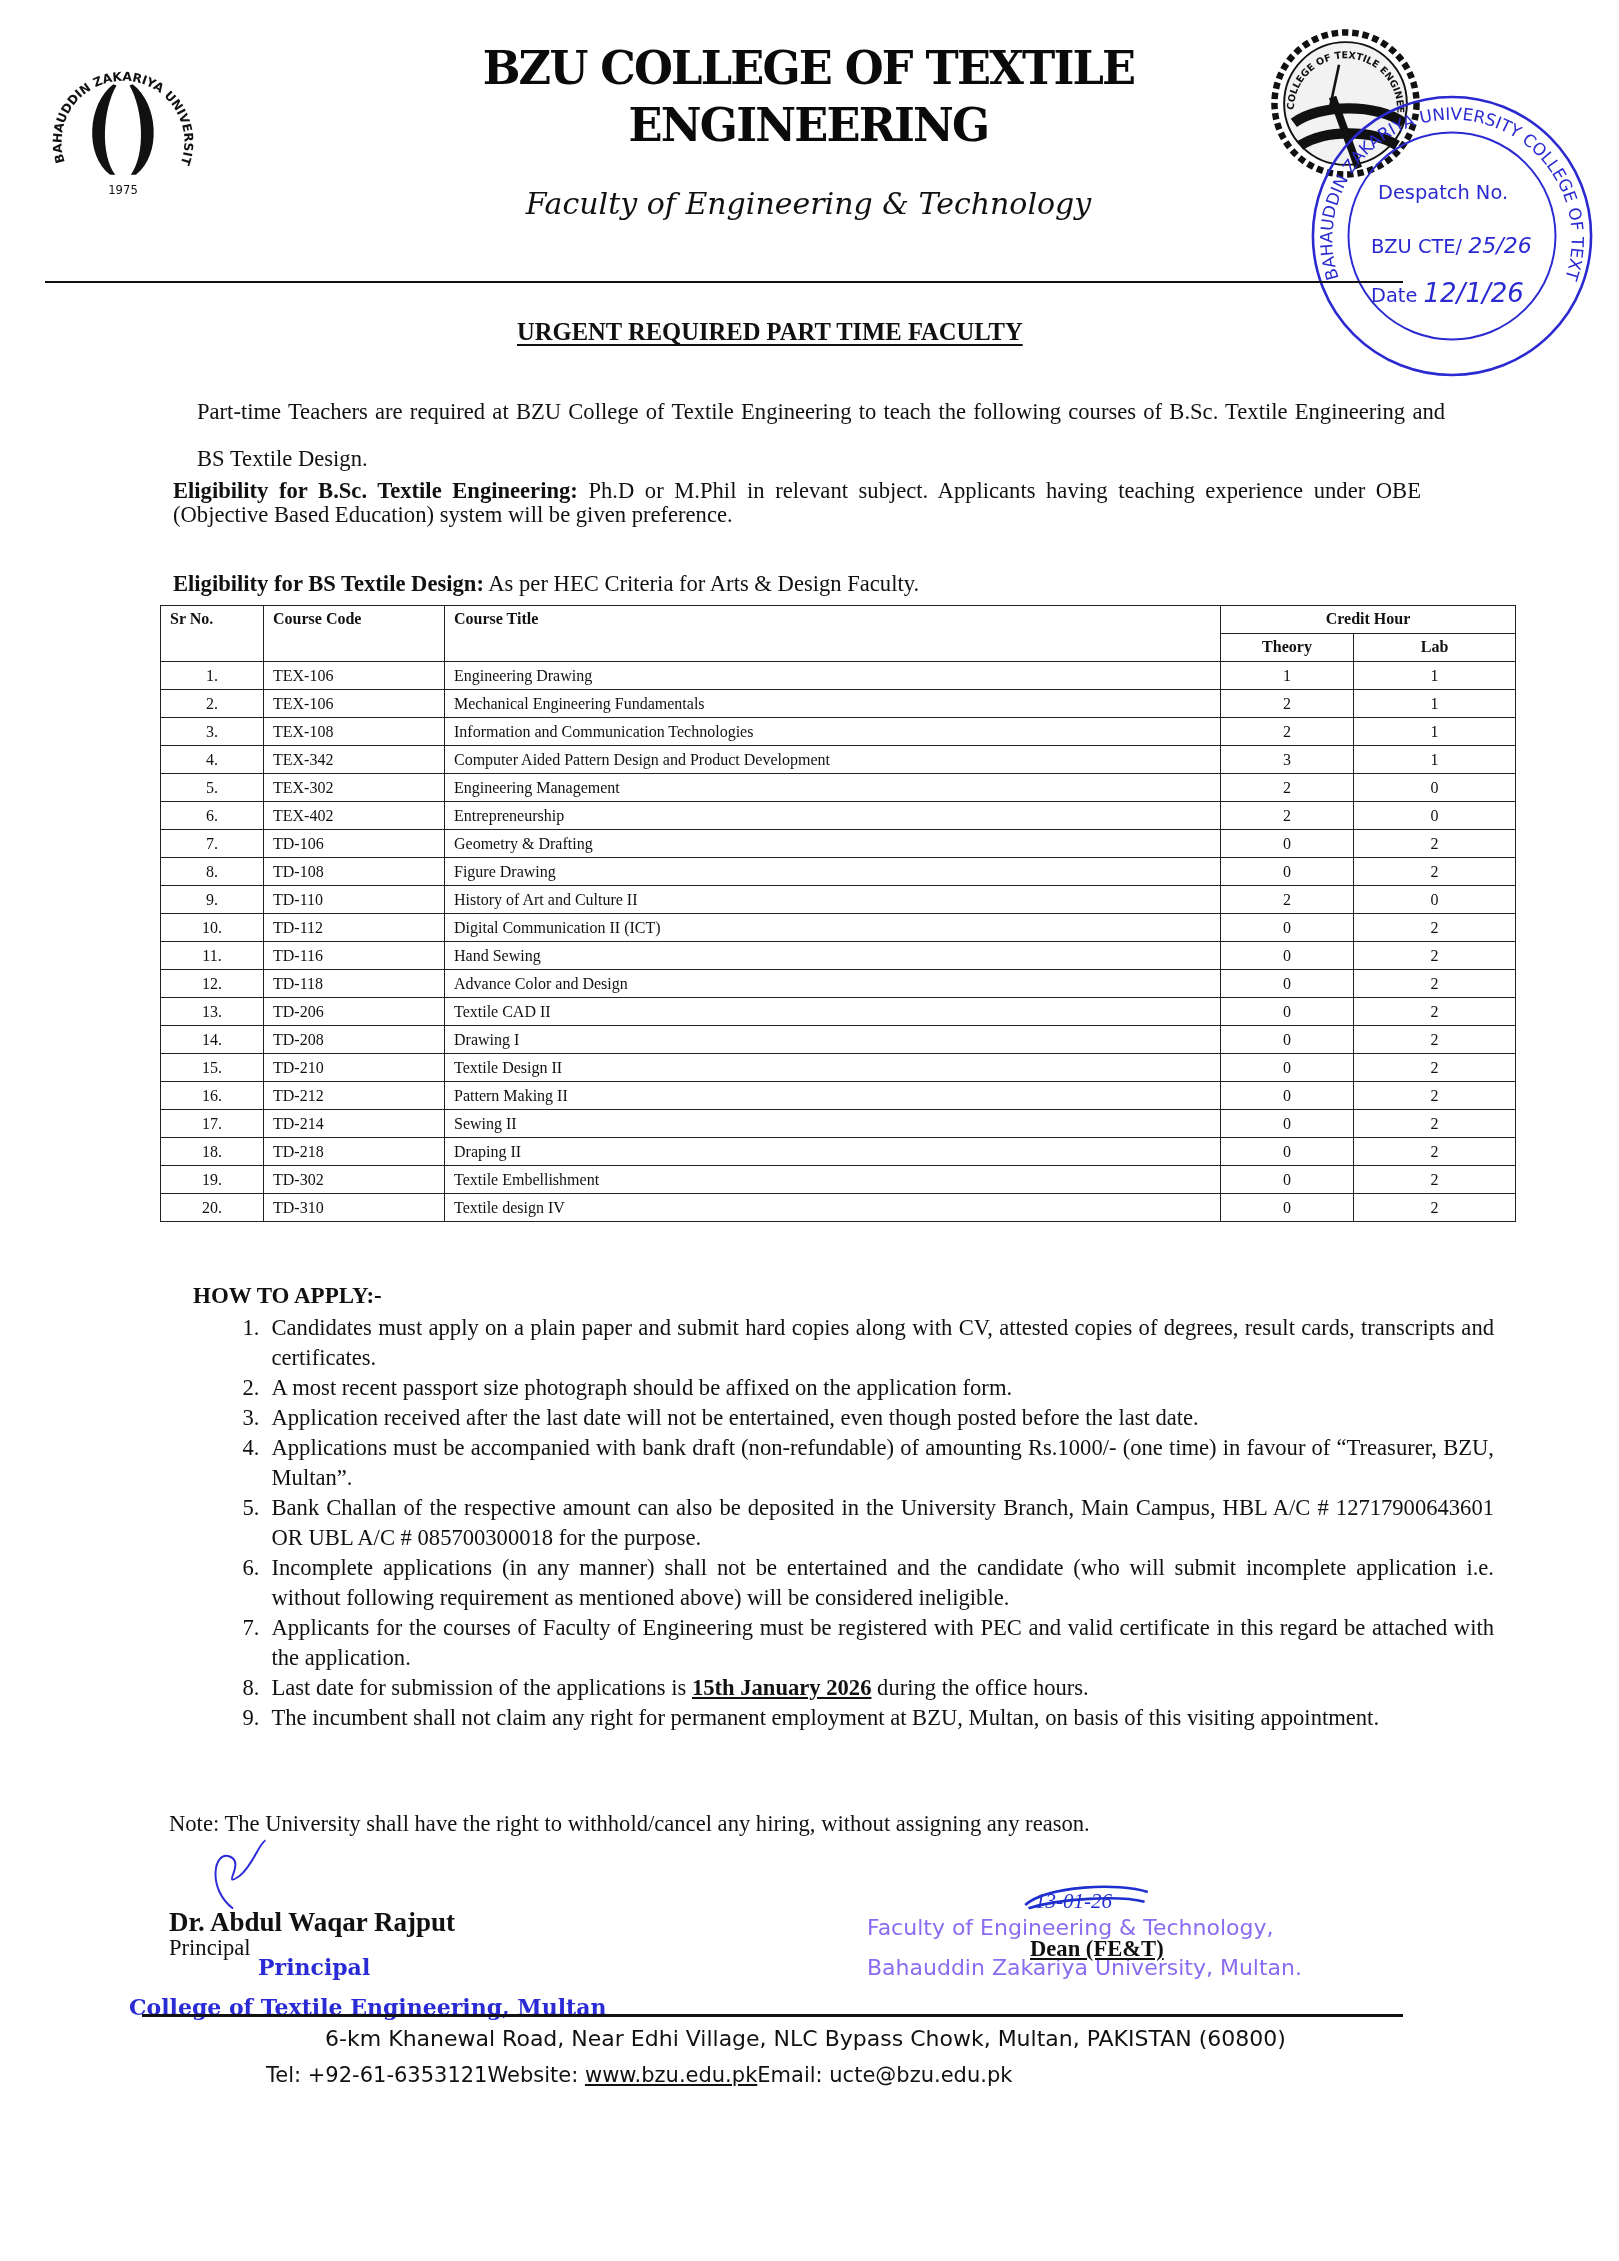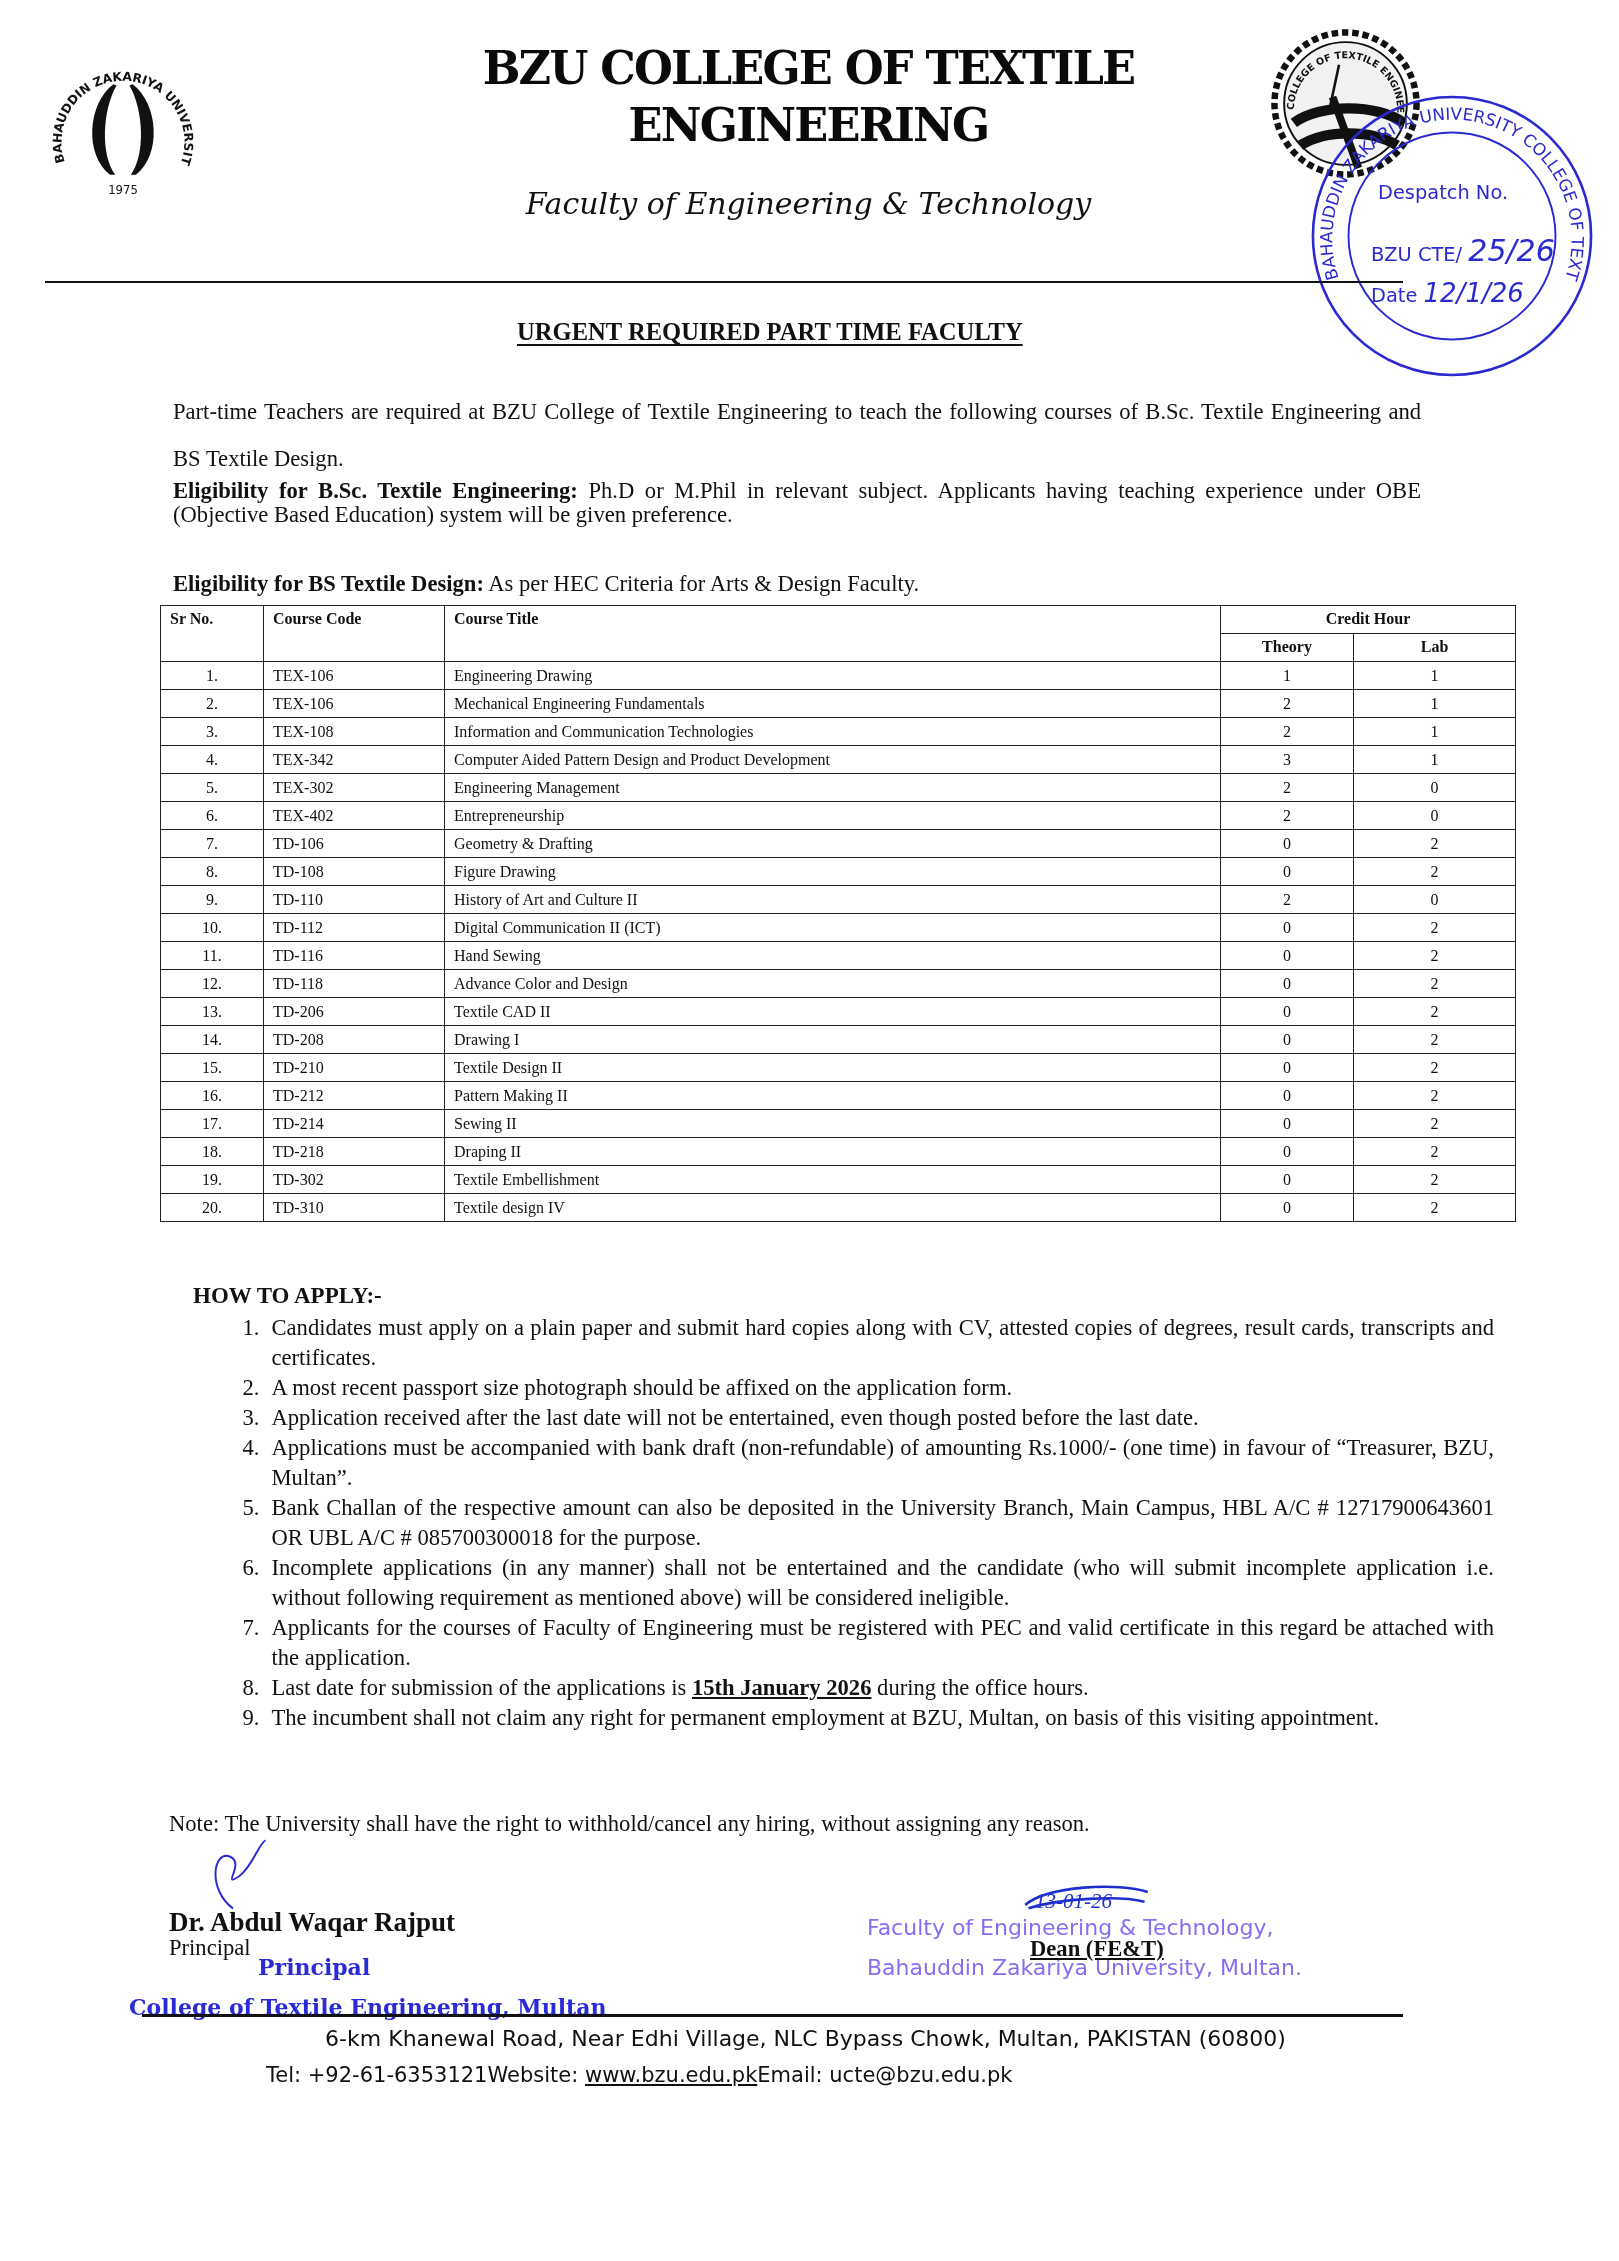--- a/index.html
+++ b/index.html
@@ -10,21 +10,21 @@
   .abs { position: absolute; }
   
   .logo-left { left: 39px; top: 39px; width: 168px; height: 168px; }
   .logo-right { left: 1268px; top: 26px; width: 155px; height: 155px; }
   .stamp { left: 1300px; top: 84px; width: 304px; height: 304px; }
   .title { left: 453px; top: 39px; width: 711px; text-align: center; font-family: "DejaVu Serif", serif; font-weight: bold; font-size: 47px; line-height: 57px; letter-spacing: -1.9px; transform: scaleX(0.95); color:#0a0a0a; }
   .subtitle { left: 453px; top: 186px; width: 711px; text-align: center; font-family: "DejaVu Serif", serif; font-style: italic; font-size: 30px; color:#111; }
   .rule-top { left: 45px; top: 281px; width: 1358px; height: 1.9px; background:#111; }
   .heading { left: 517px; top: 318px; font-weight: bold; font-size: 24.6px; text-decoration: underline; text-underline-offset: 3.9px; }
   .para { left: 173px; width: 1248px; font-size: 22.6px; line-height: 24px; text-align: justify; }
-  .p1 { top: 388px; line-height: 47px; }
+  .p1 { top: 388px; line-height: 47px; margin-left: 24px; }
   .p2 { top: 479px; }
   .p3 { top: 543px; }
   b { font-weight: bold; }
 
   
   table.courses { position: absolute; left: 160px; top: 605px; width: 1356px; border-collapse: collapse; font-size: 16px; }
   table.courses th, table.courses td { border: 1.9px solid #222; padding: 0 9px; height: 27px; line-height: 26px; }
   table.courses th { font-weight: bold; text-align: left; vertical-align: top; }
   table.courses th.ch { text-align: center; }
   table.courses td.c { text-align: center; }
@@ -92,21 +92,21 @@
     <circle cx="235" cy="235" r="215" fill="none" stroke="#2a2ad0" stroke-width="4"></circle>
     <circle cx="235" cy="235" r="160" fill="none" stroke="#2a2ad0" stroke-width="3"></circle>
     <defs>
         <path id="arcS" d="M60,300 A185,185 0 1,1 410,300"></path>
       </defs>
     <text font-family="DejaVu Sans, sans-serif" font-size="26" fill="#2a2ad0"><textPath href="#arcS">BAHAUDDIN ZAKARIYA UNIVERSITY COLLEGE OF TEXTILE ENGINEERING MULTAN</textPath></text>
   </svg>
   <div class="abs desp" style="left:78px;top:97px;">Despatch No.</div>
   <div class="abs desp" style="left:71px;top:149px;">
     <span>BZU CTE/</span>
-    <span style="font-size:30px;font-style:italic;">25/26</span>
+    <span style="font-size:22px;font-style:italic;">25/26</span>
   </div>
   <div class="abs desp" style="left:71px;top:194px;">
     <span>Date</span>
     <span style="font-size:26px;font-style:italic;">12/1/26</span>
   </div>
 </div>
 
 <div class="abs rule-top"></div>
 
 <div class="abs heading">URGENT REQUIRED PART TIME FACULTY</div>

